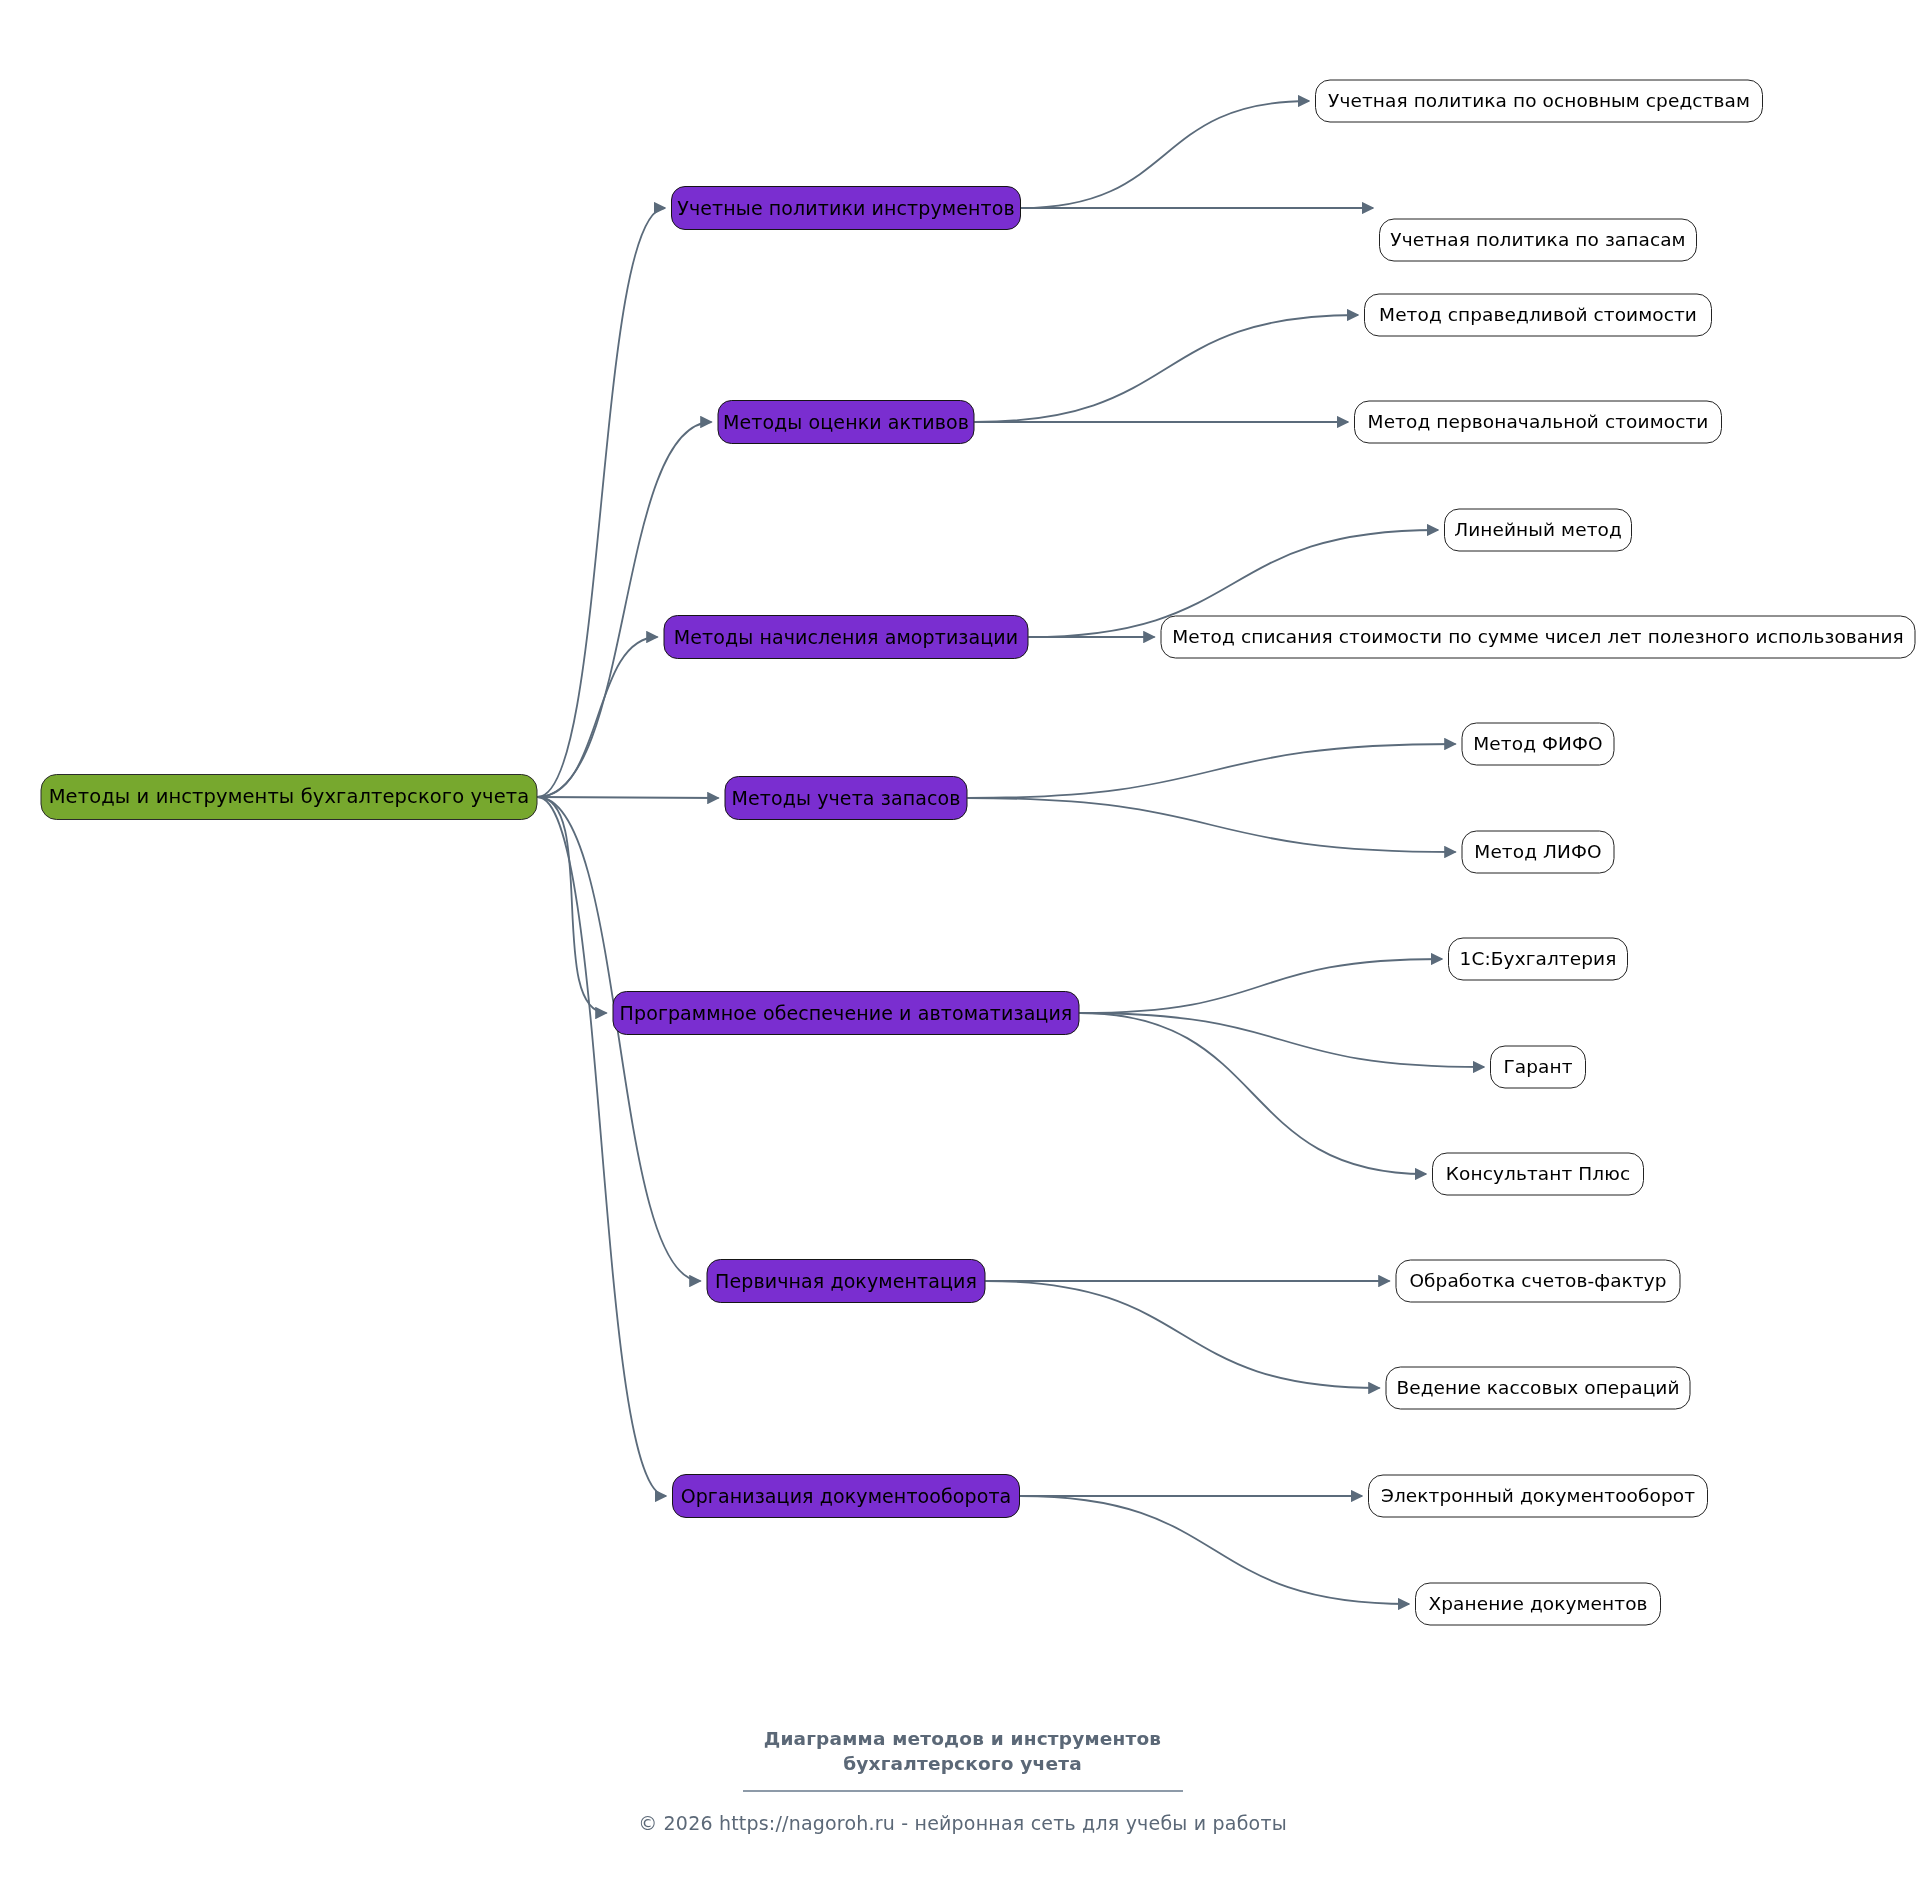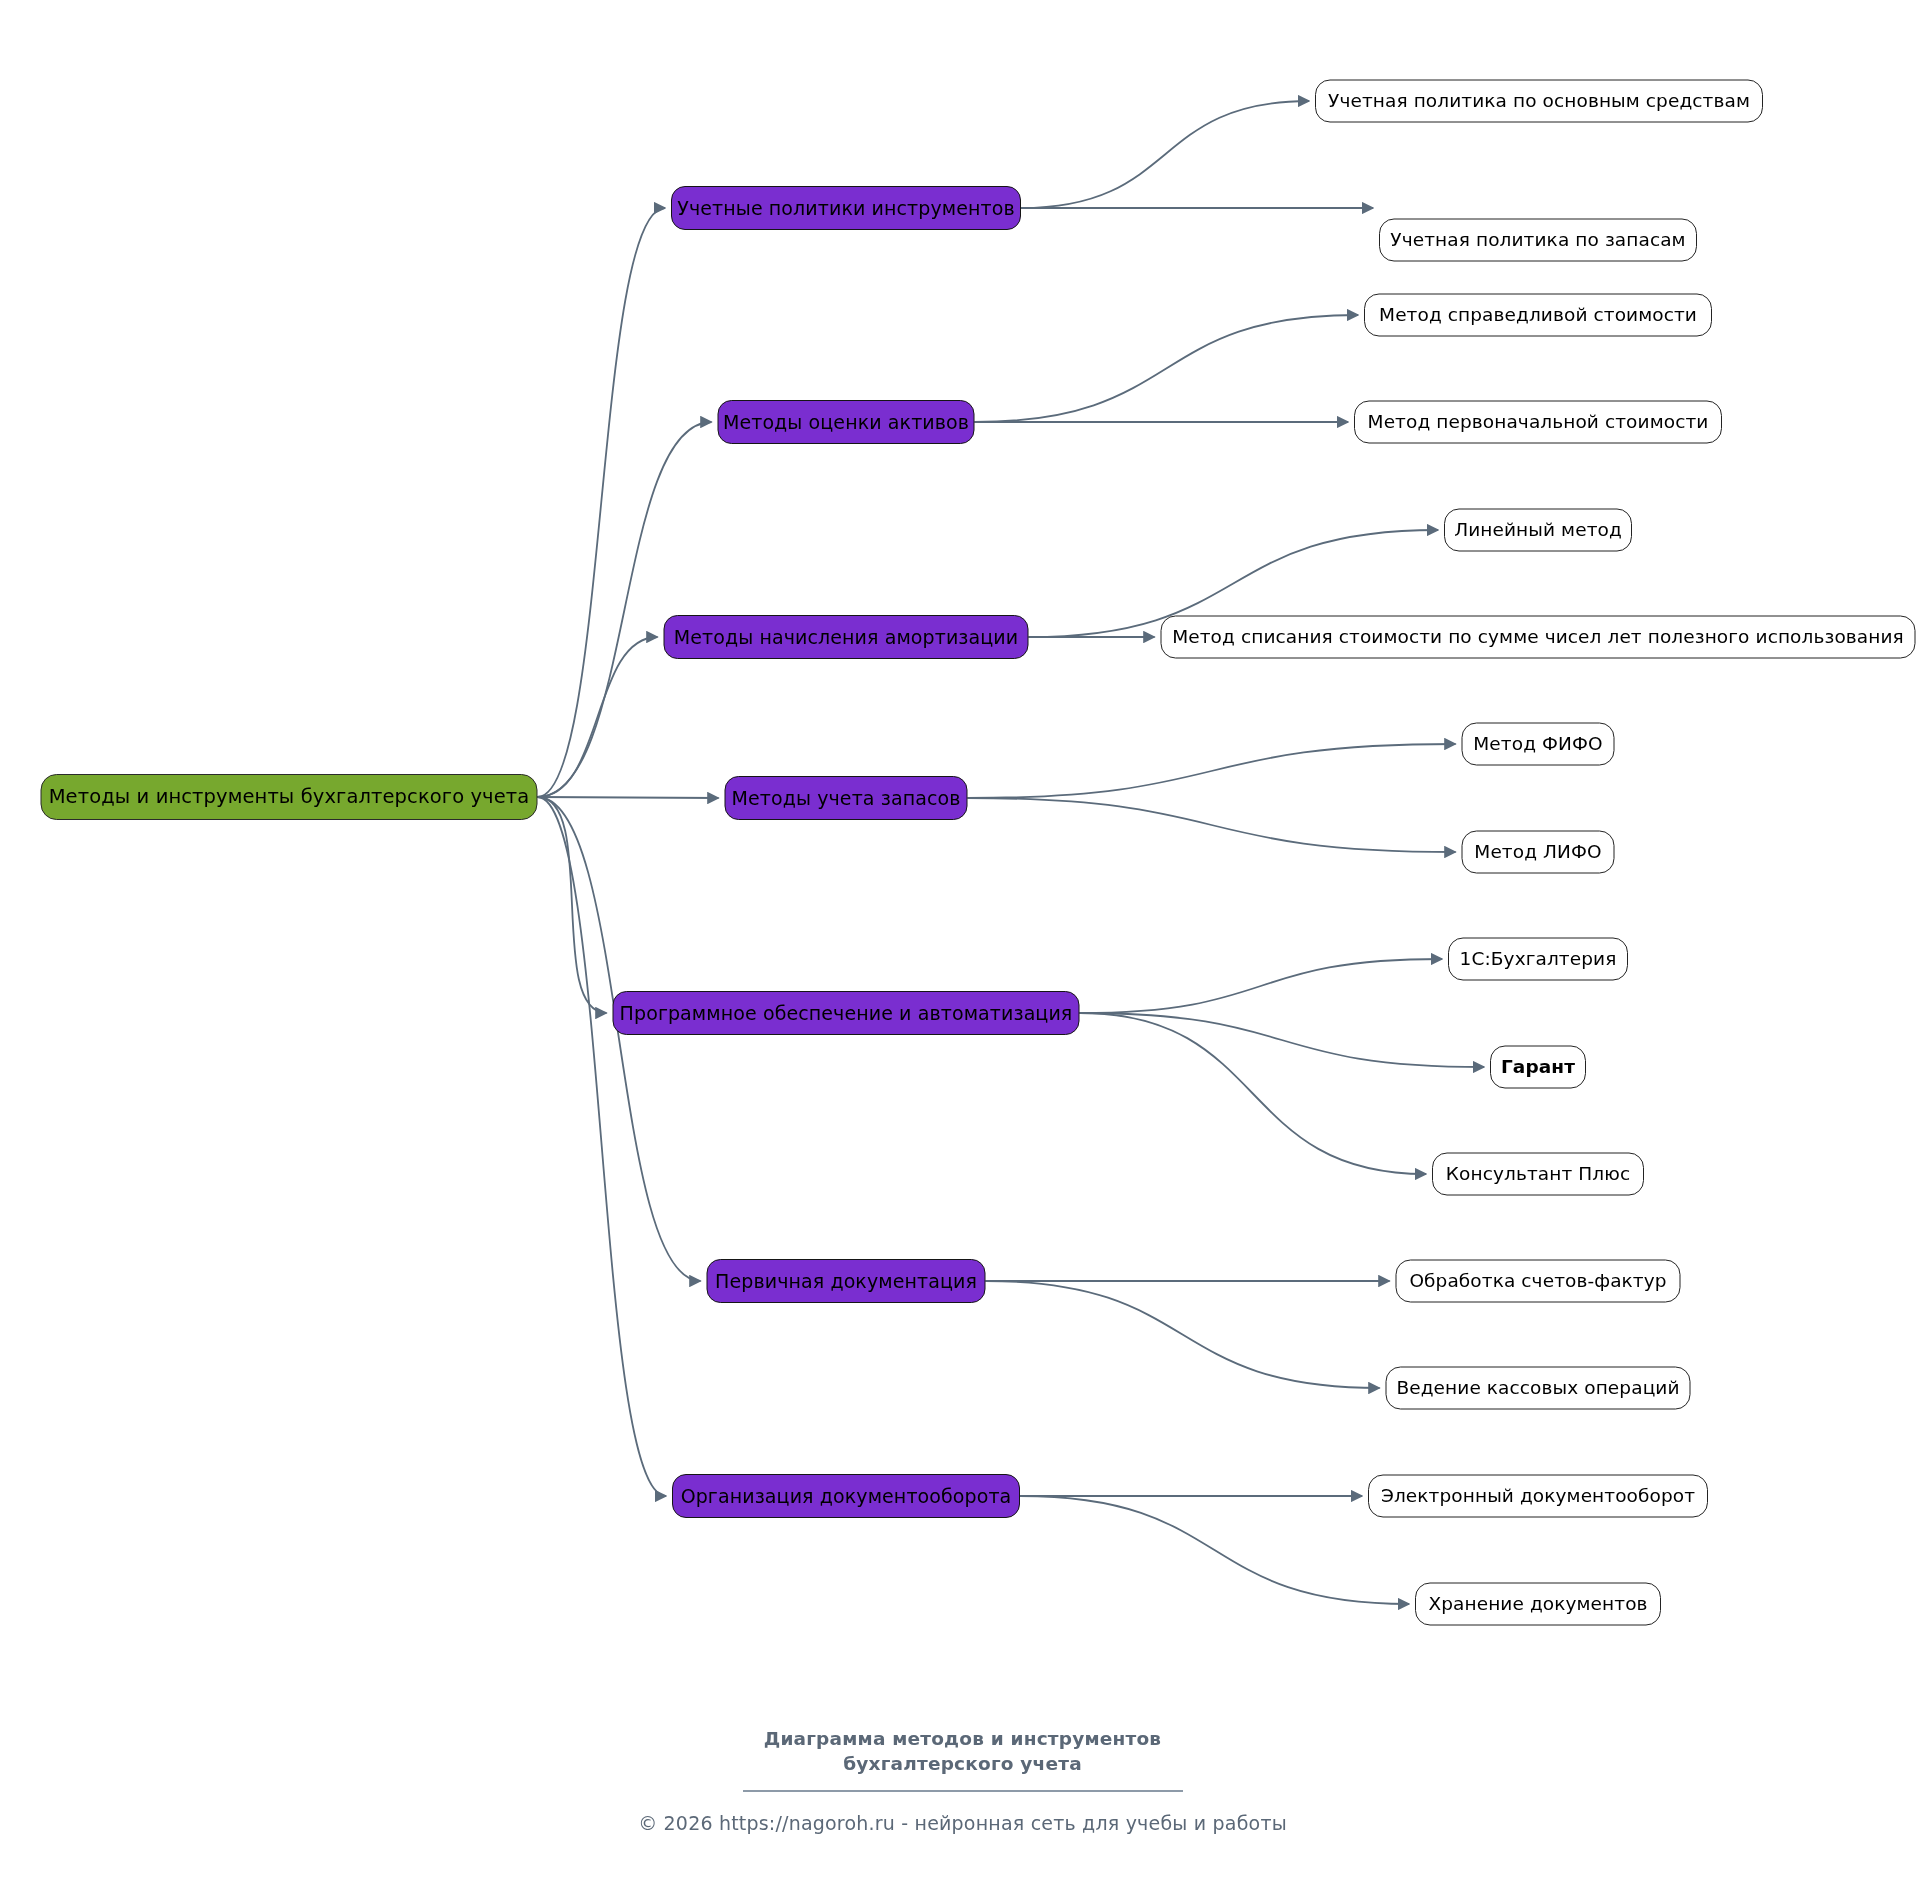--- a/index.html
+++ b/index.html
@@ -171,21 +171,21 @@
       </div>
       <div class="node leaf" style="left: 1538px; top: 852px; width: 153px;">
         <span>Метод ЛИФО</span>
       </div>
       <div class="node branch" style="left: 846px; top: 1013px; width: 467px;">
         <span>Программное обеспечение и автоматизация</span>
       </div>
       <div class="node leaf" style="left: 1538px; top: 959px; width: 180px;">
         <span>1С:Бухгалтерия</span>
       </div>
-      <div class="node leaf" style="left: 1538px; top: 1067px; width: 96px; font-weight: bold;">
+      <div class="node leaf" style="left: 1538px; top: 1067px; width: 96px;">
         <span>Гарант</span>
       </div>
       <div class="node leaf" style="left: 1538px; top: 1174px; width: 212px;">
         <span>Консультант Плюс</span>
       </div>
       <div class="node branch" style="left: 846px; top: 1281px; width: 279px;">
         <span>Первичная документация</span>
       </div>
       <div class="node leaf" style="left: 1538px; top: 1281px; width: 285px;">
         <span>Обработка счетов-фактур</span>

